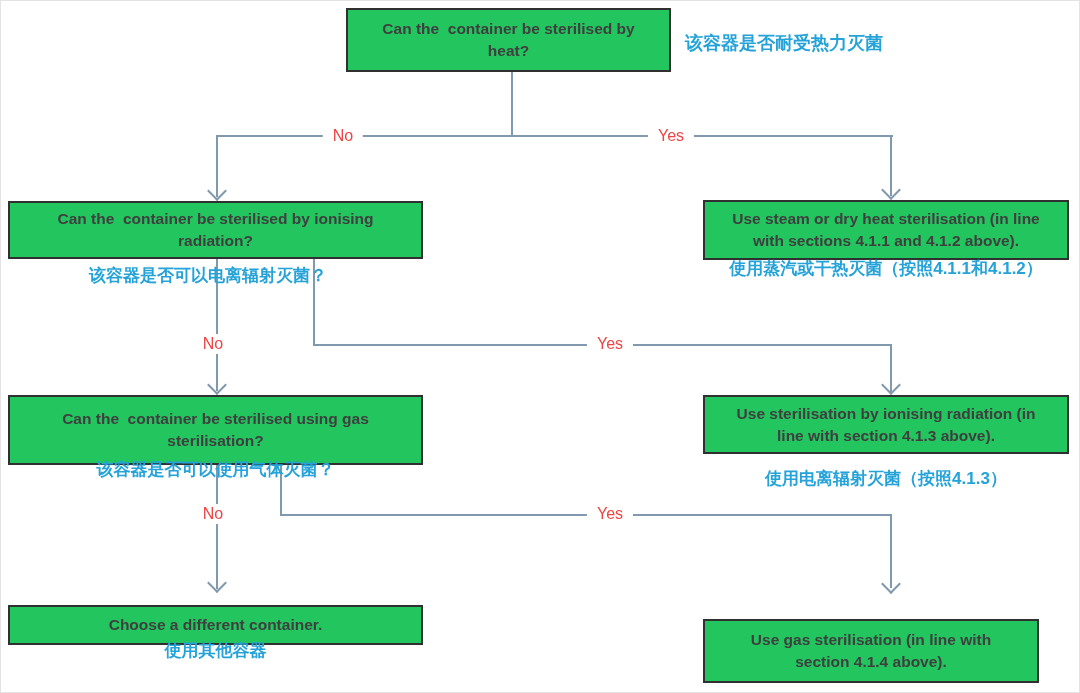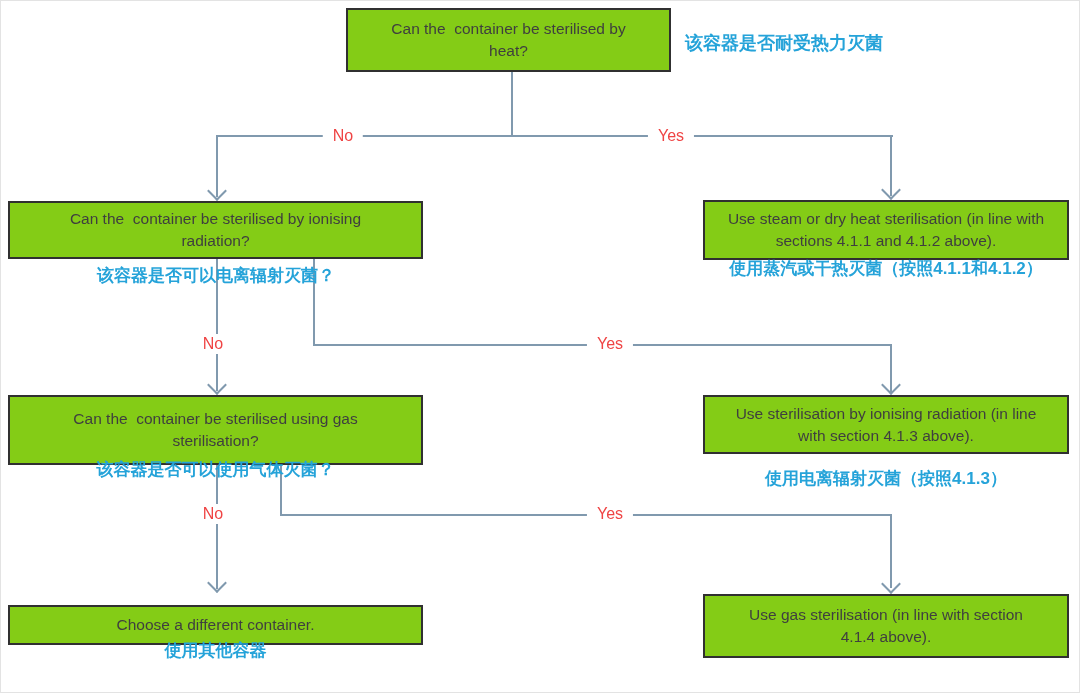--- a/index.html
+++ b/index.html
@@ -14,27 +14,28 @@
     width:1080px;height:693px;
     background:#ffffff;
     font-family:"Liberation Sans", sans-serif;
     overflow:hidden;
     border:1px solid #e3e3e3;
     box-sizing:border-box;
   }
   .box{
     position:absolute;
     border:2px solid var(--boxborder);
-    background:#84cc16;
+    background:#22c55e;
     display:flex;align-items:center;justify-content:center;
     text-align:center;
     color:var(--boxtext);
     font-size:15.5px;line-height:1.42;
     box-sizing:border-box;
     z-index:2;
+    font-weight:bold;
   }
   .box .box-text{white-space:pre-wrap;}
   .zh{
     position:absolute;
     color:var(--accent);
     font-weight:bold;
     font-size:17px;
     text-align:center;
     z-index:3;
   }
@@ -97,21 +98,21 @@
   <span class="lbl" style="left:609px;top:513px;">Yes</span>
 
   <div class="box" style="left:345px;top:7px;width:325px;height:64px;padding:0 28px;">
     <span class="box-text">Can the  container be sterilised by heat?</span>
   </div>
   <div class="zh side" style="left:684px;top:30px;">该容器是否耐受热力灭菌</div>
 
   <div class="box" style="left:7px;top:200px;width:415px;height:58px;padding:0 30px;">
     <span class="box-text">Can the  container be sterilised by ionising radiation?</span>
   </div>
-  <div class="zh" style="left:15px;top:263px;width:400px;font-family:Liberation Serif, serif;">该容器是否可以电离辐射灭菌？</div>
+  <div class="zh" style="left:7px;top:263px;width:400px;font-family:Liberation Serif, serif;">该容器是否可以电离辐射灭菌？</div>
 
   <div class="box" style="left:702px;top:199px;width:366px;height:60px;padding:0 16px;">
     <span class="box-text">Use steam or dry heat sterilisation (in line with sections 4.1.1 and 4.1.2 above).</span>
   </div>
   <div class="zh" style="left:702px;top:256px;width:366px;">使用蒸汽或干热灭菌（按照4.1.1和4.1.2）</div>
 
   <div class="box" style="left:7px;top:394px;width:415px;height:70px;padding:0 30px;">
     <span class="box-text">Can the  container be sterilised using gas sterilisation?</span>
   </div>
   <div class="zh" style="left:7px;top:457px;width:415px;">该容器是否可以使用气体灭菌？</div>
@@ -119,17 +120,17 @@
   <div class="box" style="left:702px;top:394px;width:366px;height:59px;padding:0 25px;">
     <span class="box-text">Use sterilisation by ionising radiation (in line with section 4.1.3 above).</span>
   </div>
   <div class="zh" style="left:702px;top:466px;width:366px;">使用电离辐射灭菌（按照4.1.3）</div>
 
   <div class="box" style="left:7px;top:604px;width:415px;height:40px;">
     <span class="box-text">Choose a different container.</span>
   </div>
   <div class="zh" style="left:7px;top:638px;width:415px;">使用其他容器</div>
 
-  <div class="box" style="left:702px;top:593px;width:366px;height:64px;padding:0 36px;">
+  <div class="box" style="left:702px;top:618px;width:336px;height:64px;padding:0 36px;">
     <span class="box-text">Use gas sterilisation (in line with section 4.1.4 above).</span>
   </div>
 
 </div>
 
 </body></html>

